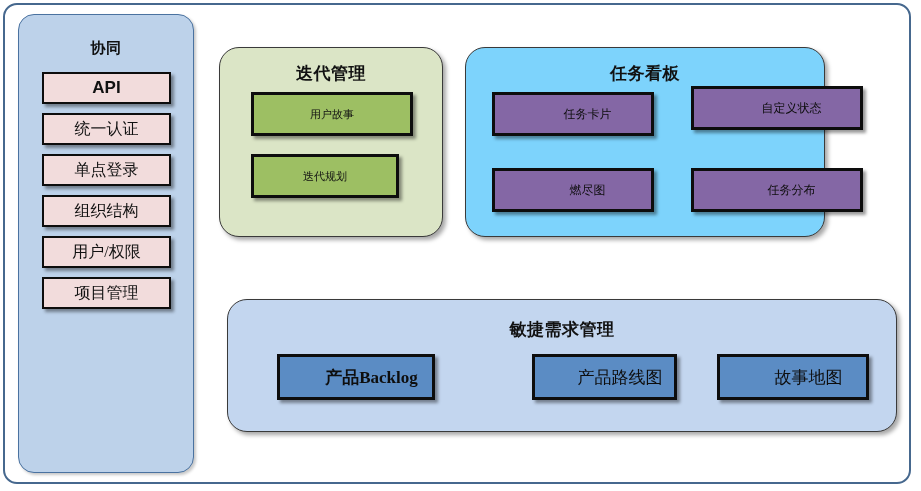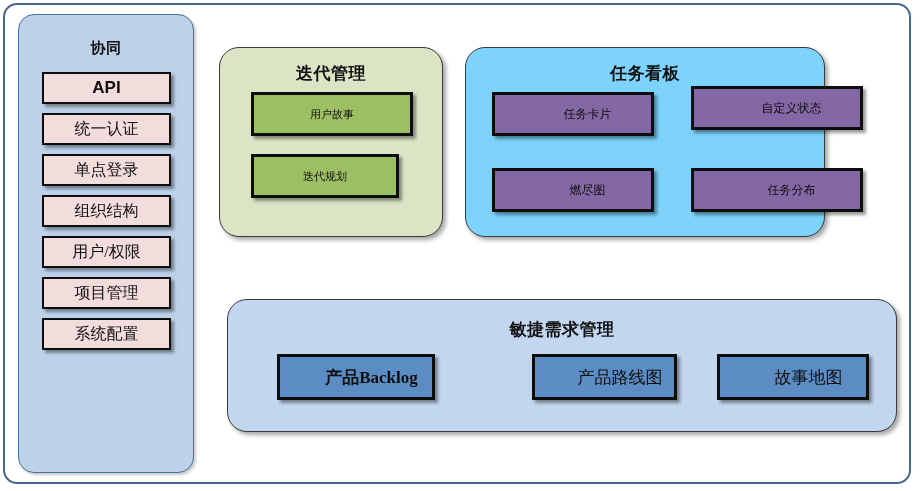--- a/index.html
+++ b/index.html
@@ -176,21 +176,20 @@
 
   <div class="panel sidebar">
     <div class="panel-title">协同</div>
     <div class="sidebar-list">
       <div class="side-item bold-label">API</div>
       <div class="side-item">统一认证</div>
       <div class="side-item">单点登录</div>
       <div class="side-item">组织结构</div>
       <div class="side-item">用户/权限</div>
       <div class="side-item">项目管理</div>
-      <div class="side-item">系统配置</div>
     </div>
   </div>
 
   <div class="panel panel-iteration">
     <div class="panel-title">迭代管理</div>
     <div class="box-green" style="left:31px; top:44px; width:162px; height:44px;">用户故事</div>
     <div class="box-green" style="left:31px; top:106px; width:148px; height:44px;">迭代规划</div>
   </div>
 
   <div class="panel panel-taskboard">

